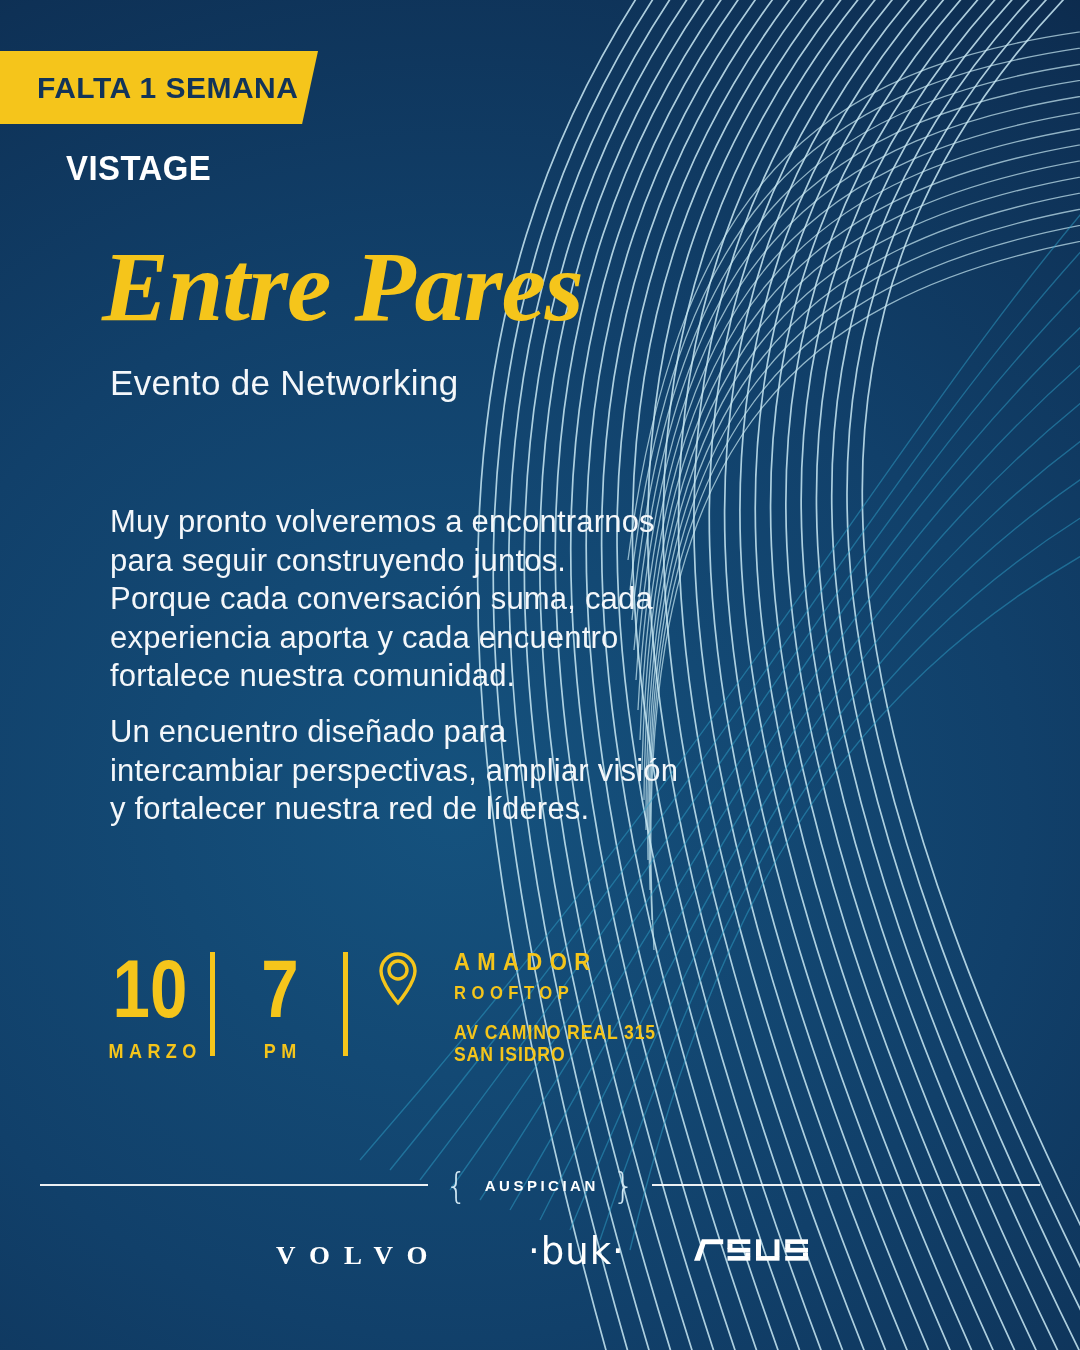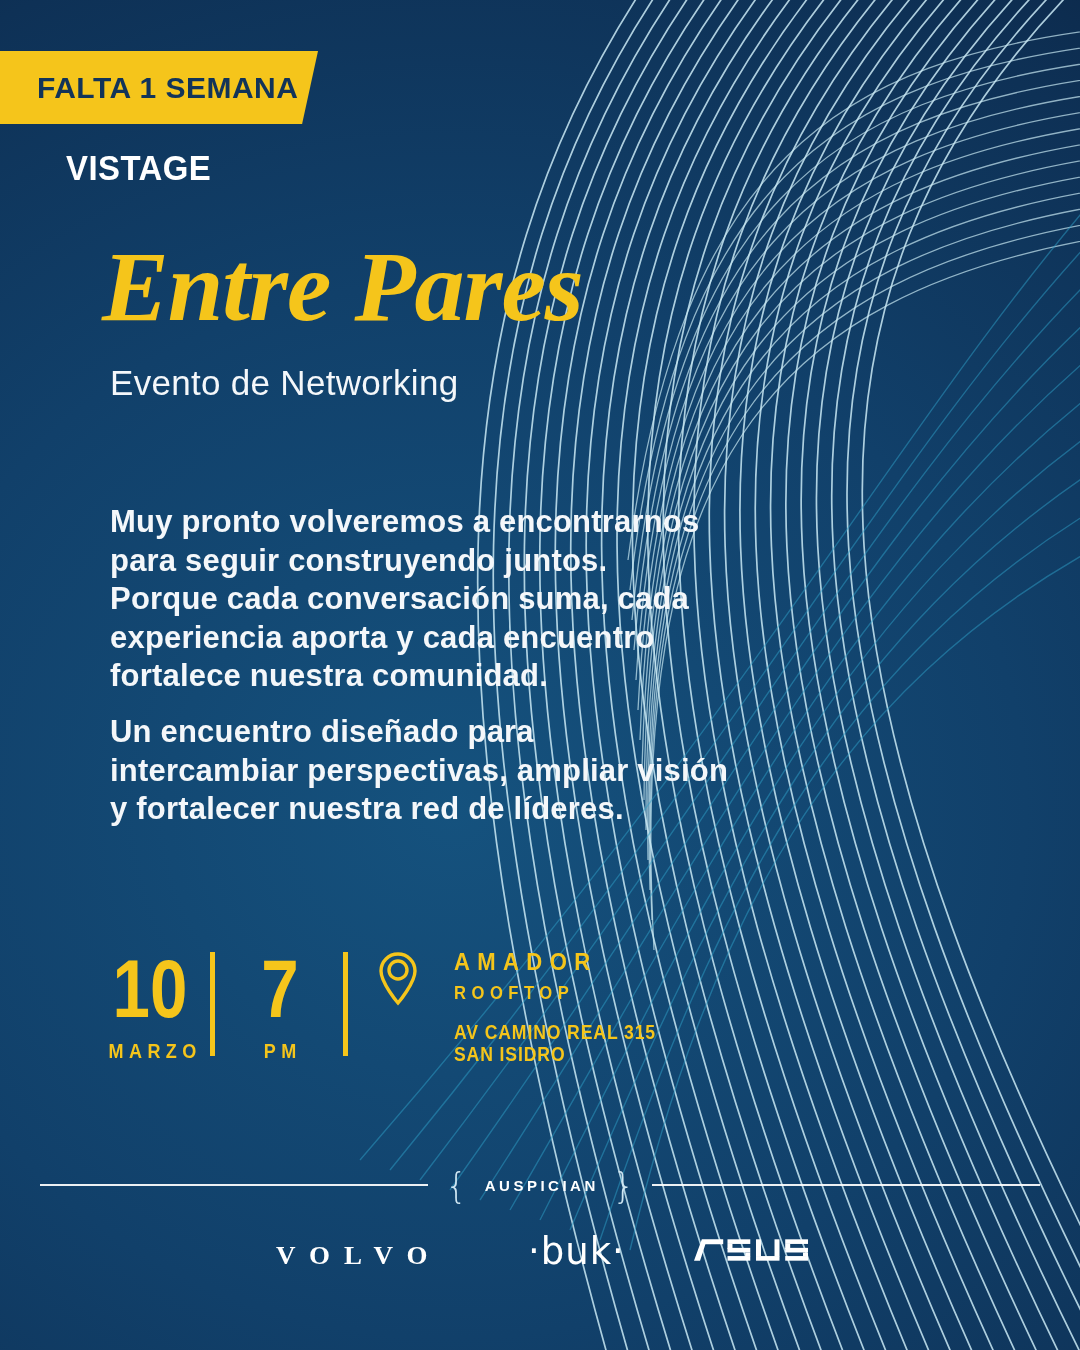--- a/index.html
+++ b/index.html
@@ -50,21 +50,21 @@
     font-size:100px;line-height:110px;color:var(--accent-yellow);
     letter-spacing:-1px;white-space:nowrap;
   }
   .subtitle{
     position:absolute;left:110px;top:363px;
     font-size:35px;font-weight:500;color:var(--text-white);letter-spacing:.3px;
   }
 
   .para{
     position:absolute;left:110px;
-    font-size:31px;line-height:38.5px;font-weight:700;
+    font-size:31px;line-height:38.5px;font-weight:400;
     color:var(--text-white);white-space:pre-line;letter-spacing:.2px;
   }
   .p1{top:503px;}
   .p2{top:713px;}
 
   
   .details{position:absolute;left:0;top:0;width:100%;height:100%;pointer-events:none;border-radius:21px;}
   .num-big{
     font-size:82px;font-weight:700;color:var(--accent-yellow);
     transform:scaleX(.82);transform-origin:center;line-height:1;

